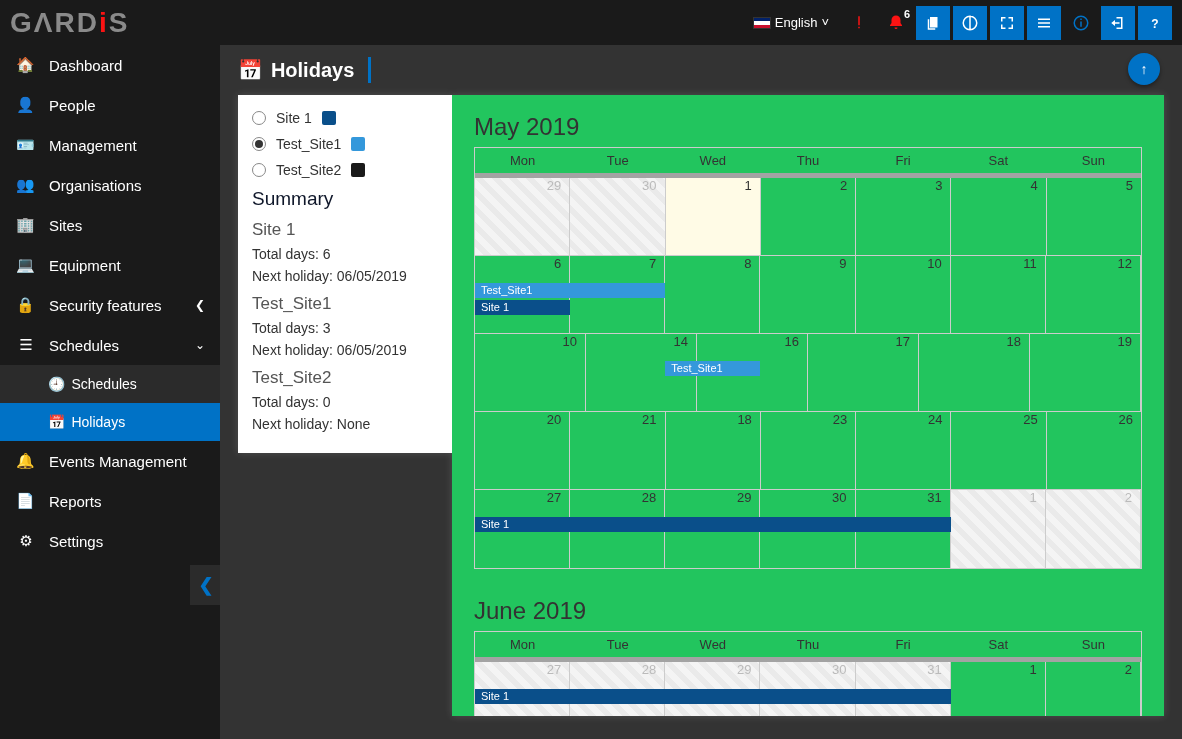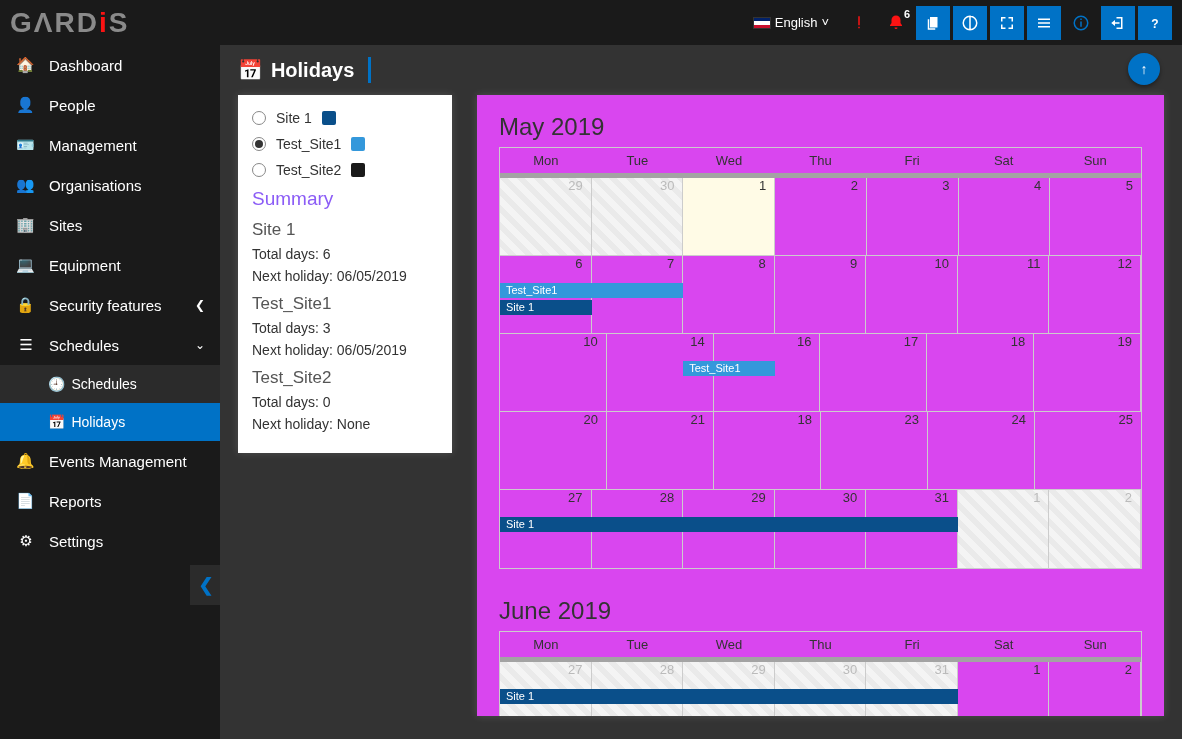--- a/index.html
+++ b/index.html
@@ -28,35 +28,35 @@
   .subnav .nav-item.active { background: #0072c6; }
   .collapse-btn { position:absolute; right:-2px; top:520px; width:32px; height:40px; background:#2b2b2b; display:flex;align-items:center;justify-content:center; cursor:pointer;}
 
   
   .main { position: absolute; top: 45px; left: 220px; right: 0; bottom: 0; background: #333; overflow: hidden; }
   .page-header { padding: 12px 18px; display:flex; align-items:center; }
   .page-title { color:#fff; font-size:20px; font-weight:bold; display:flex; align-items:center; gap:8px; }
   .title-bar { display:inline-block; width:3px; height:26px; background:#0072c6; margin-left:6px; }
   .floatup { position:absolute; top:8px; right:22px; width:32px; height:32px; background:#0072c6; border-radius:50%; display:flex;align-items:center;justify-content:center; cursor:pointer; box-shadow:0 2px 4px rgba(0,0,0,.4);}
 
-  .content-row { display:flex; gap:25px; padding:0 18px 18px 18px; height:calc(100% - 55px); }
+  .content-row { display:flex; padding:0 18px 18px 18px; height:calc(100% - 55px); }
 
   
   .panel { background:#fff; color:#333; box-shadow:0 0 8px rgba(255,255,255,0.15); }
   .sitepanel { width:214px; padding:15px 14px; align-self:flex-start; }
   .site-opt { display:flex; align-items:center; gap:10px; margin-bottom:10px; cursor:pointer; }
   .radio { width:14px; height:14px; border:1px solid #888; border-radius:50%; display:flex; align-items:center; justify-content:center;}
   .radio.sel::after { content:''; width:8px; height:8px; background:#333; border-radius:50%; }
   .swatch { width:14px; height:14px; border-radius:2px; }
-  .summary-h { font-size:19px; color:#8b5cf6; margin:8px 0 6px; }
+  .summary-h { font-size:19px; color:#0f172a; margin:8px 0 6px; }
   .site-h { font-size:17px; color:#555; margin:10px 0 4px; }
   .sum-line { font-size:14px; color:#333; margin:6px 0; }
 
   
-  .calwrap { flex:1; background:#d946ef; color:#333; padding:18px 22px; overflow-y:auto; box-shadow:0 0 8px rgba(255,255,255,0.15); }
+  .calwrap { flex:1; background:#22c55e; color:#333; padding:18px 22px; overflow-y:auto; box-shadow:0 0 8px rgba(255,255,255,0.15); }
   .calwrap::-webkit-scrollbar{width:10px;} .calwrap::-webkit-scrollbar-thumb{background:#999;}
   .month-title { font-size:24px; color:#333; margin-bottom:6px; }
   .cal { border:1px solid #ccc; margin-bottom:28px; }
   .cal-head { display:flex; border-bottom:5px solid #a3a3a3; }
   .cal-head div { flex:1; text-align:center; padding:5px 0; font-size:13px; }
   .cal-row { display:flex; border-bottom:1px solid #ccc; height:78px; position:relative; }
   .cal-row:last-child{border-bottom:none;}
   .cell { flex:1; border-right:1px solid #ccc; position:relative; }
   .cell:last-child{border-right:none;}
   .daynum { position:absolute; top:0; right:8px; font-size:13px; color:#333; }
@@ -337,20 +337,23 @@
             </div>
             <div class="cell">
               <div class="daynum">23</div>
             </div>
             <div class="cell">
               <div class="daynum">24</div>
             </div>
             <div class="cell">
               <div class="daynum">25</div>
             </div>
+            <div class="cell">
+              <div class="daynum">26</div>
+            </div>
           </div>
           <div class="cal-row">
             <div class="cell">
               <div class="daynum">27</div>
             </div>
             <div class="cell">
               <div class="daynum">28</div>
             </div>
             <div class="cell">
               <div class="daynum">29</div>

